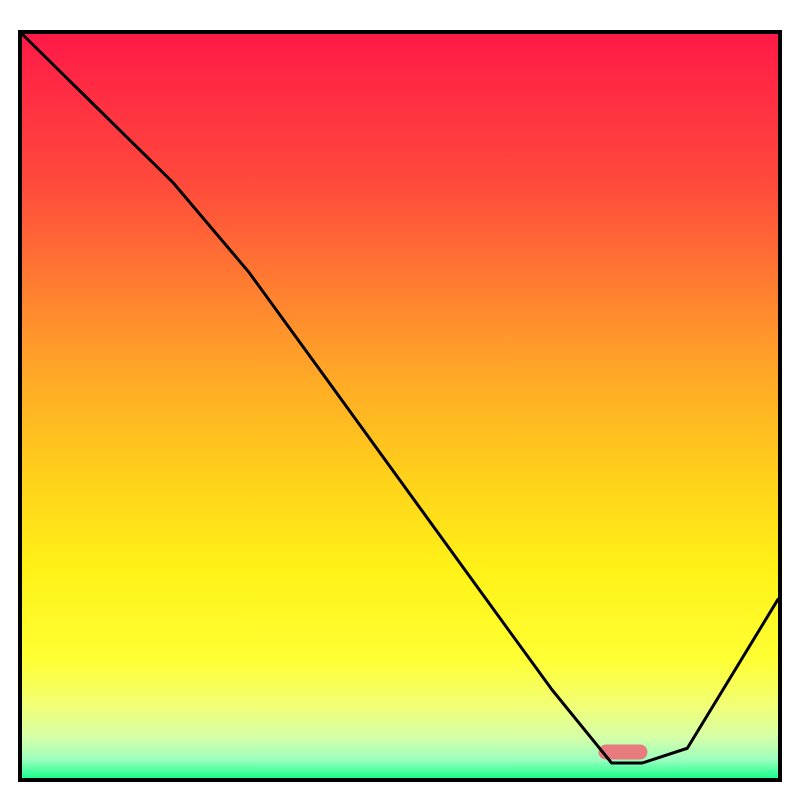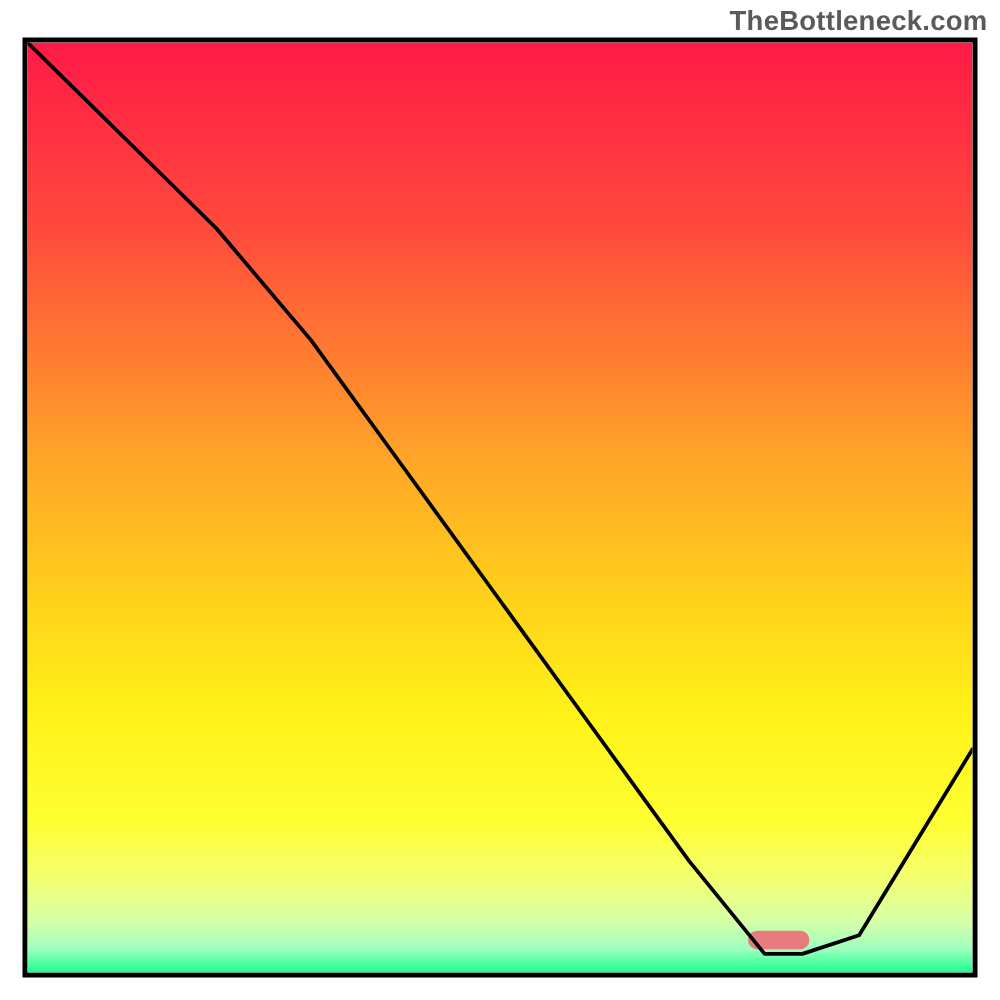--- a/index.html
+++ b/index.html
@@ -36,21 +36,20 @@
   }
   #chart-svg {
     display: block;
     width: 100%;
     height: 100%;
   }
 </style>
 </head>
 <body>
 <div class="canvas">
-  <div class="watermark">TheBottleneck.com</div>
   <div class="plot-outer">
     <svg id="chart-svg" viewBox="0 0 756 744" preserveAspectRatio="none">
         <defs>
           <linearGradient id="bg-grad" x1="0" y1="0" x2="0" y2="1">
             <stop offset="0%" stop-color="#ff1a47"></stop>
             <stop offset="20%" stop-color="#ff4a3c"></stop>
             <stop offset="45%" stop-color="#ffa628"></stop>
             <stop offset="60%" stop-color="#ffd21a"></stop>
             <stop offset="72%" stop-color="#fff218"></stop>
             <stop offset="84%" stop-color="#ffff33"></stop>

